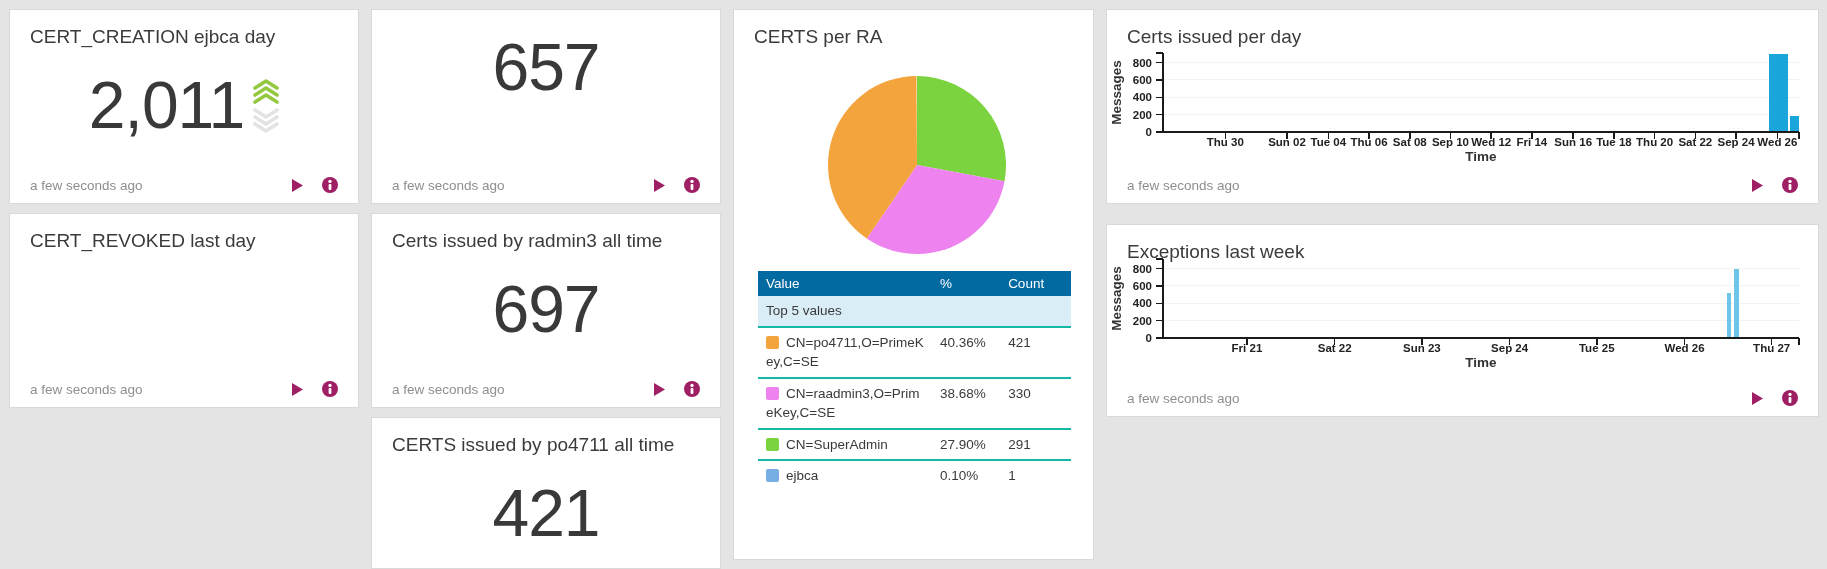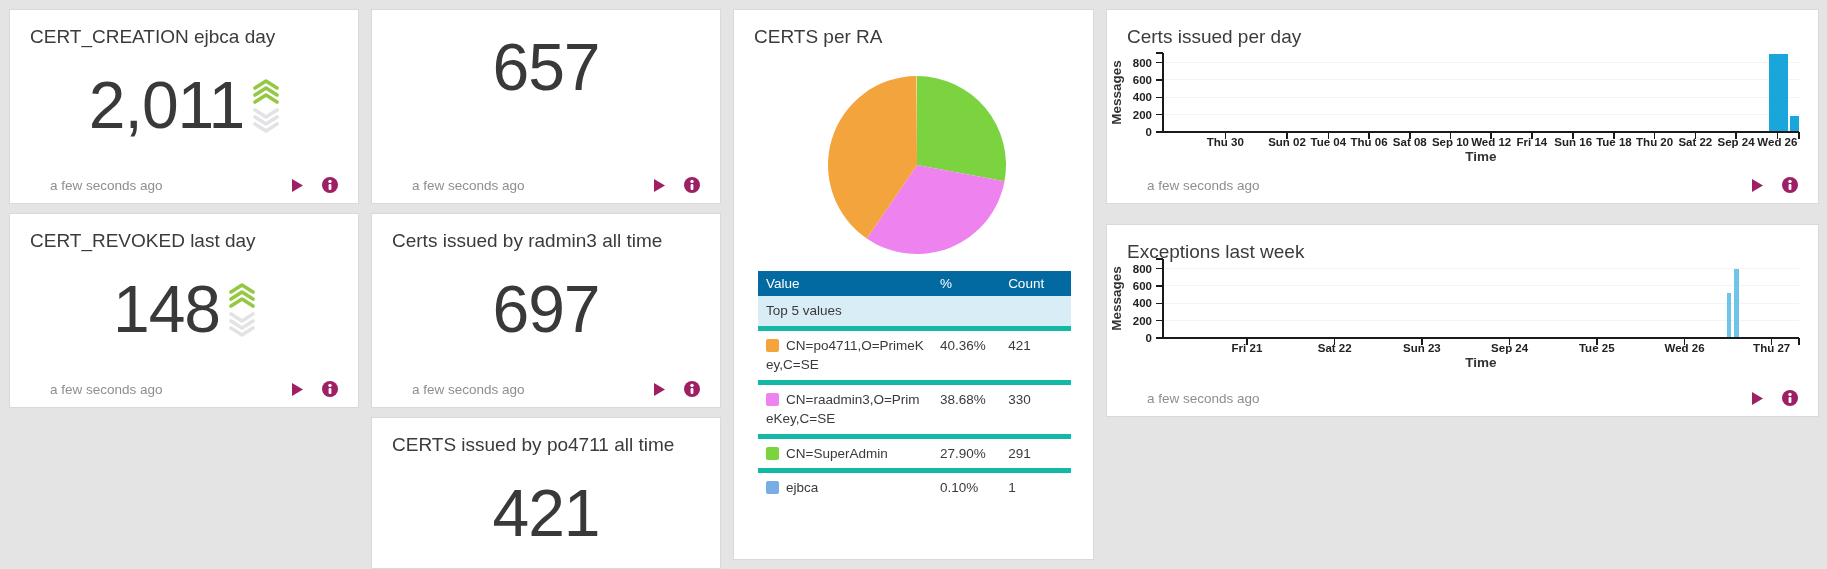--- a/index.html
+++ b/index.html
@@ -27,39 +27,39 @@
     margin:15px 20px 0;font-size:19px;line-height:23px;color:#3B3B3B;
     white-space:nowrap;overflow:hidden;
   }
   .count-row{display:flex;align-items:center;justify-content:center;gap:9px;height:106px;margin-top:4px;}
   .count{font-size:66px;color:#393939;letter-spacing:-1px;}
   .trend svg{display:block;}
   .w-foot{
     position:absolute;left:20px;right:20px;bottom:10px;
     display:flex;justify-content:space-between;align-items:center;
   }
-  .updated{font-size:13.5px;color:#8E8E8E;margin-left:20px;}
+  .updated{font-size:13.5px;color:#8E8E8E;}
   .foot-icons{display:flex;align-items:center;gap:18px;}
   .foot-icons span{display:inline-flex;cursor:pointer;}
   .chart-svg{position:absolute;left:0;}
   .chart-svg.t36{top:36px;}
   .chart-svg.t27{top:27px;}
   svg text{font-family:"Liberation Sans",sans-serif;}
   .pie-svg{display:block;}
   table.topvals{
     width:313px;margin:0 24px;border-collapse:collapse;
     font-size:13.5px;color:#3A3A3A;table-layout:fixed;
   }
   table.topvals th{
     background:#0369a1;color:#FFFFFF;font-weight:400;text-align:left;
     padding:5px 8px;font-size:13.5px;
   }
   th.c-val{width:59%;} th.c-pct{width:20%;} th.c-cnt{width:21%;}
   tr.group-row td{background:#D9EDF7;padding:5px 8px;color:#3A3A3A;}
-  tbody td{padding:5px 8px;vertical-align:top;border-top:5px solid #14b8a6;word-break:break-all;line-height:1.45;}
+  tbody td{padding:5px 8px;vertical-align:top;border-top:2px solid #14b8a6;word-break:break-all;line-height:1.45;}
   tr.group-row td{border-top:none;}
   .swatch{display:inline-block;width:13px;height:13px;border-radius:2px;margin-right:7px;vertical-align:-2px;}
 </style>
 </head>
 <body>
 
 <div class="dash">
 
   <div class="col col-1">
 
@@ -92,33 +92,20 @@
                 <circle cx="8" cy="4.4" r="1.7" fill="#fff"></circle>
                 <rect x="6.6" y="6.9" width="2.8" height="6" rx="1" fill="#fff"></rect>
               </svg>
             </span>
         </span>
       </div>
     </div>
 
     <div class="card h195">
       <div class="w-title">CERT_REVOKED last day</div>
-      <div class="count-row">
-        <span class="count">148</span>
-        <span class="trend">
-            <svg width="26" height="57" viewBox="0 0 26 57">
-              <path d="M2 11 L13 4 L24 11" fill="none" stroke="#94C840" stroke-width="3.6" stroke-linecap="round" stroke-linejoin="round"></path>
-              <path d="M2 33 L13 40 L24 33" fill="none" stroke="#E3E3E6" stroke-width="3.6" stroke-linecap="round" stroke-linejoin="round"></path>
-              <path d="M2 18 L13 11 L24 18" fill="none" stroke="#94C840" stroke-width="3.6" stroke-linecap="round" stroke-linejoin="round"></path>
-              <path d="M2 40 L13 47 L24 40" fill="none" stroke="#E3E3E6" stroke-width="3.6" stroke-linecap="round" stroke-linejoin="round"></path>
-              <path d="M2 25 L13 18 L24 25" fill="none" stroke="#94C840" stroke-width="3.6" stroke-linecap="round" stroke-linejoin="round"></path>
-              <path d="M2 47 L13 54 L24 47" fill="none" stroke="#E3E3E6" stroke-width="3.6" stroke-linecap="round" stroke-linejoin="round"></path>
-            </svg>
-          </span>
-      </div>
       <div class="w-foot">
         <span class="updated">a few seconds ago</span>
         <span class="foot-icons">
           <span>
               <svg width="13" height="15" viewBox="0 0 13 15">
                 <path d="M1 1 L12 7.5 L1 14 Z" fill="#9E1F63"></path>
               </svg>
             </span>
           <span>
               <svg width="16" height="16" viewBox="0 0 16 16">

